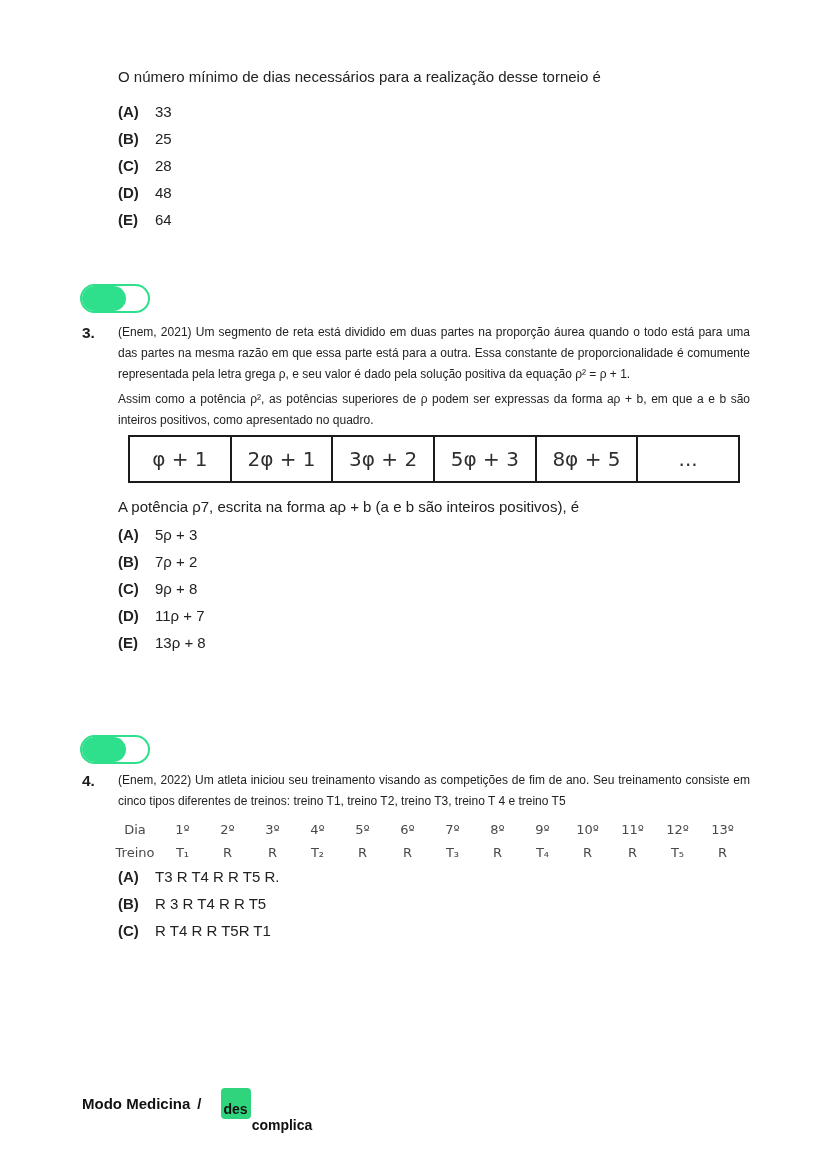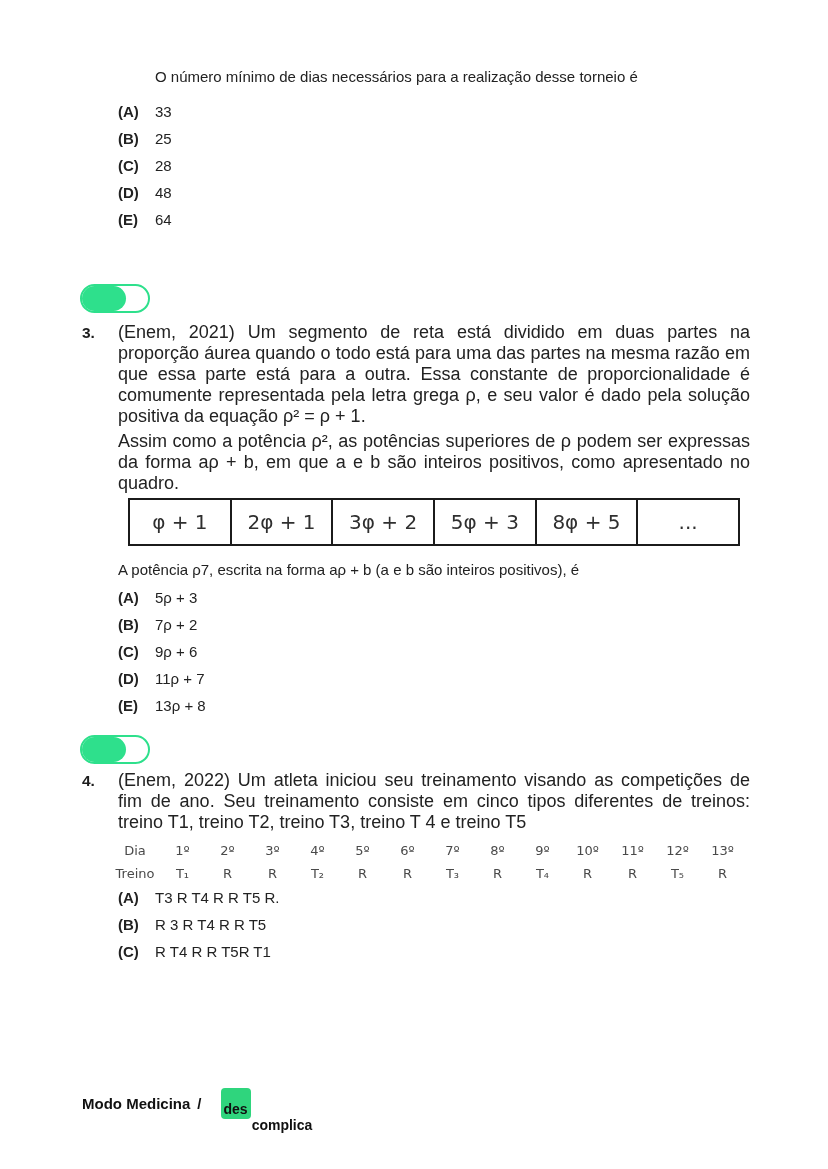--- a/index.html
+++ b/index.html
@@ -7,21 +7,21 @@
     position:relative;
     width:828px;height:1169px;
     background:#ffffff;
     font-family:"Liberation Sans",sans-serif;
     color:#222222;
     overflow:hidden;
   }
   .abs{position:absolute;}
   .para{
     margin:0;
-    font-size:18px;
+    font-size:12px;
     line-height:21px;
     text-align:justify;
     color:#222222;
   }
   .stem-line{font-size:15px;line-height:21px;margin:0;color:#222222;}
   
   .options{list-style:none;margin:0;padding:0;}
   .option{display:flex;align-items:baseline;font-size:15px;line-height:18px;margin-bottom:9px;}
   .opt-label{font-weight:bold;width:37px;flex:0 0 37px;}
   .opt-text{white-space:pre;}
@@ -87,21 +87,21 @@
   .mt-stem{margin-top:13px;}
   .mt-opts{margin-top:9px;}
   .mt-para2-q4{margin-top:31px;}
   .mt-opts-q4{margin-top:5px;}
 </style>
 </head>
 <body>
 
 <div class="page">
 
-  <p class="stem-line abs" style="top:66px;left:118px;width:632px;margin-left:37px;">O número mínimo de dias necessários para a realização desse torneio é</p>
+  <p class="stem-line abs" style="top:66px;left:118px;width:632px;">O número mínimo de dias necessários para a realização desse torneio é</p>
 
   <ul class="options abs" style="top:103px;left:118px;">
     <li class="option">
       <span class="opt-label">(A)</span>
       <span class="opt-text">33</span>
     </li>
     <li class="option">
       <span class="opt-label">(B)</span>
       <span class="opt-text">25</span>
     </li>
@@ -148,21 +148,21 @@
         <li class="option">
           <span class="opt-label">(A)</span>
           <span class="opt-text">5ρ + 3</span>
         </li>
         <li class="option">
           <span class="opt-label">(B)</span>
           <span class="opt-text">7ρ + 2</span>
         </li>
         <li class="option">
           <span class="opt-label">(C)</span>
-          <span class="opt-text">9ρ + 6</span>
+          <span class="opt-text">9ρ + 8</span>
         </li>
         <li class="option">
           <span class="opt-label">(D)</span>
           <span class="opt-text">11ρ + 7</span>
         </li>
         <li class="option">
           <span class="opt-label">(E)</span>
           <span class="opt-text">13ρ + 8</span>
         </li>
       </ul>

